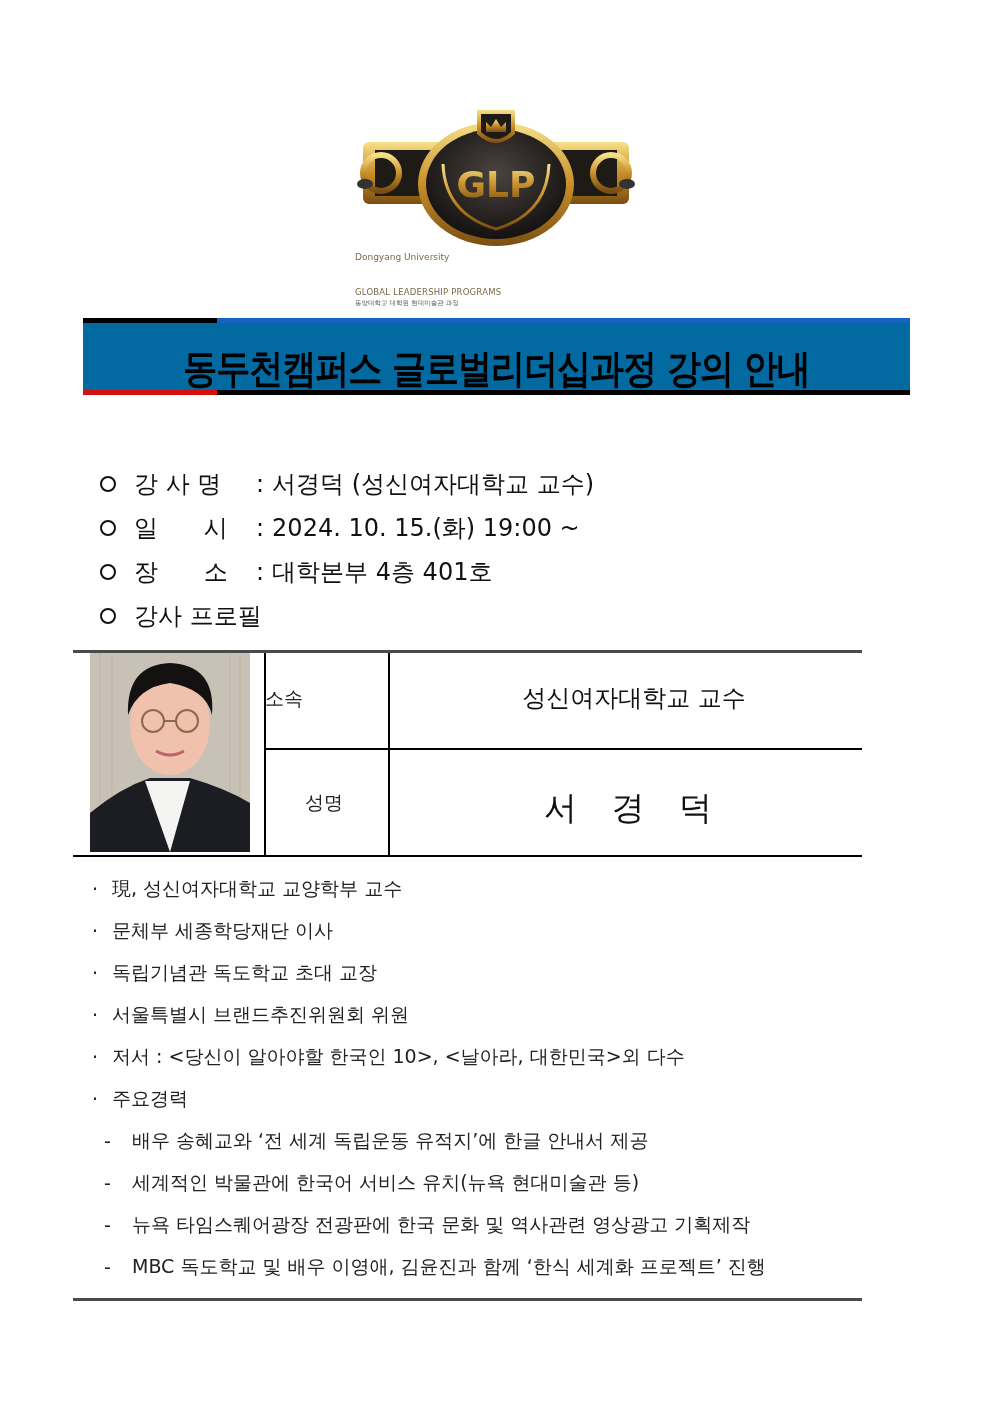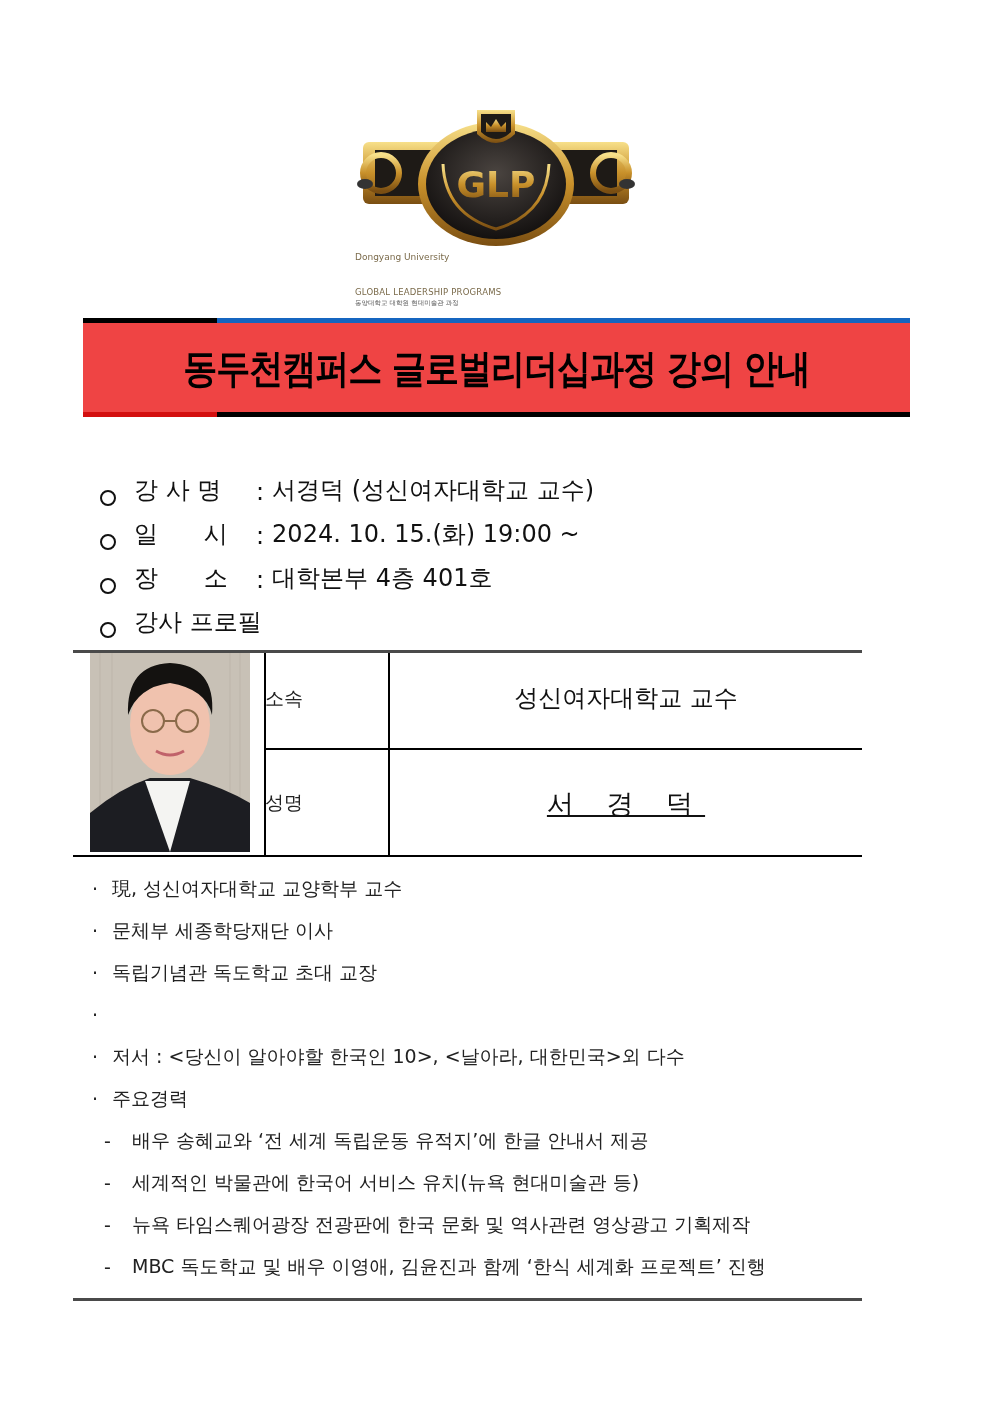--- a/index.html
+++ b/index.html
@@ -8,48 +8,48 @@
 
   
   .logo { position:absolute; left:355px; top:104px; width:282px; height:188px; }
   .logo svg { display:block; }
   .logo-caption { position:absolute; left:355px; top:252px; width:282px; text-align:left; color:#7a6a4a; }
   .logo-caption .l1 { font-size:9px; line-height:11px; }
   .logo-caption .l2 { font-size:8.5px; line-height:11px; letter-spacing:0.2px;margin-top:24px; }
   .logo-caption .l3 { font-size:6.5px; line-height:10px; color:#555; }
 
   
-  .title-box { position:absolute; left:83px; top:318px; width:827px; height:99px; background:#ef4444; }
+  .title-box { position:absolute; left:83px; top:318px; width:827px; height:77px; background:#0369a1; }
   .title-box .topline-a { position:absolute; left:0; top:0; width:134px; height:5px; background:#000; }
   .title-box .topline-b { position:absolute; left:134px; top:0; right:0; height:5px; background:#1565c0; }
   .title-box .botline-a { position:absolute; left:0; bottom:0; width:134px; height:5px; background:#d30f0f; }
   .title-box .botline-b { position:absolute; left:134px; bottom:0; right:0; height:5px; background:#000; }
   .title-text { position:absolute; left:0; right:0; top:28px; text-align:center;
                 font-size:34px; font-weight:bold; letter-spacing:-1px; color:#000;
                 transform:scaleY(1.15); }
 
   
   .info { position:absolute; left:100px; top:462px; }
-  .info-row { height:44px; display:flex; align-items:flex-end; font-size:24px; color:#111; }
+  .info-row { height:44px; display:flex; align-items:center; font-size:24px; color:#111; }
   .info-row .circle { width:16px; height:16px; border:2.5px solid #111; border-radius:50%; margin-right:18px; box-sizing:border-box; }
   .info-row .label { display:inline-block; width:118px; white-space:pre; }
   .info-row .colon { margin:0 8px 0 4px; }
 
   
   .profile { position:absolute; left:73px; top:650px; width:789px; height:207px; }
   .profile .top { position:absolute; left:0; top:0; width:789px; height:3px; background:#4a4a4a; }
   .profile .bottom { position:absolute; left:0; top:205px; width:789px; height:1.5px; background:#000; }
   .profile .vline1 { position:absolute; left:191px; top:3px; width:1.5px; height:203px; background:#000; }
   .profile .vline2 { position:absolute; left:315px; top:3px; width:1.5px; height:203px; background:#000; }
   .profile .hline { position:absolute; left:192px; top:98px; width:597px; height:1.5px; background:#000; }
   .photo { position:absolute; left:17px; top:3px; width:160px; height:199px; overflow:hidden; background:#c9c2b8; }
   .cell-label { position:absolute; width:124px; text-align:left; font-size:19px; color:#222; }
-  .cell-value { position:absolute; width:474px; text-align:center; color:#111; }
+  .cell-value { position:absolute; width:474px; text-align:center; color:#111;padding-left:8px; }
   .cell-value.affil { font-size:24px; }
-  .cell-value.name { font-size:27px; letter-spacing:12px;text-decoration:underline; }
+  .cell-value.name { font-size:33px; letter-spacing:12px; }
 
   
   .career { position:absolute; left:92px; top:868px; font-size:19px; color:#222; }
   .career .item { height:42px; display:flex; align-items:center; white-space:pre; }
   .career .bullet { width:20px; text-align:left; }
   .career .sub { padding-left:12px; }
   .career .sub .dash { width:28px; display:inline-block; }
 
   .end-line { position:absolute; left:73px; top:1298px; width:789px; height:2.5px; background:#4a4a4a; }
 </style>
@@ -148,31 +148,31 @@
       <line x1="74" y1="68" x2="86" y2="68" stroke="#8a6a4a" stroke-width="2"></line>
       <path d="M66 98 Q80 106 94 98" fill="none" stroke="#c0626a" stroke-width="3"></path>
     </svg>
   </div>
   <div class="vline1"></div>
   <div class="vline2"></div>
   <div class="hline"></div>
 
   <div class="cell-label" style="left:192px; top:36px;">소속</div>
   <div class="cell-value affil" style="left:316px; top:32px;">성신여자대학교 교수</div>
-  <div class="cell-label" style="left:192px; top:140px;">성명</div>
+  <div class="cell-label" style="left:192px; top:140px;padding-left:40px;">성명</div>
   <div class="cell-value name" style="left:316px; top:136px;">서 경 덕</div>
 
   <div class="bottom"></div>
 </div>
 
 <div class="career">
   <div class="item"><span class="bullet">·</span><span>現, 성신여자대학교 교양학부 교수</span></div>
   <div class="item"><span class="bullet">·</span><span>문체부 세종학당재단 이사</span></div>
   <div class="item"><span class="bullet">·</span><span>독립기념관 독도학교 초대 교장</span></div>
-  <div class="item"><span class="bullet">·</span></div>
+  <div class="item"><span class="bullet">·</span><span>서울특별시 브랜드추진위원회 위원</span></div>
   <div class="item"><span class="bullet">·</span><span>저서 : &lt;당신이 알아야할 한국인 10&gt;, &lt;날아라, 대한민국&gt;외 다수</span></div>
   <div class="item"><span class="bullet">·</span><span>주요경력</span></div>
   <div class="item sub"><span class="dash">-</span><span>배우 송혜교와 ‘전 세계 독립운동 유적지’에 한글 안내서 제공</span></div>
   <div class="item sub"><span class="dash">-</span><span>세계적인 박물관에 한국어 서비스 유치(뉴욕 현대미술관 등)</span></div>
   <div class="item sub"><span class="dash">-</span><span>뉴욕 타임스퀘어광장 전광판에 한국 문화 및 역사관련 영상광고 기획제작</span></div>
   <div class="item sub"><span class="dash">-</span><span>MBC 독도학교 및 배우 이영애, 김윤진과 함께 ‘한식 세계화 프로젝트’ 진행</span></div>
 </div>
 
 <div class="end-line"></div>
 

